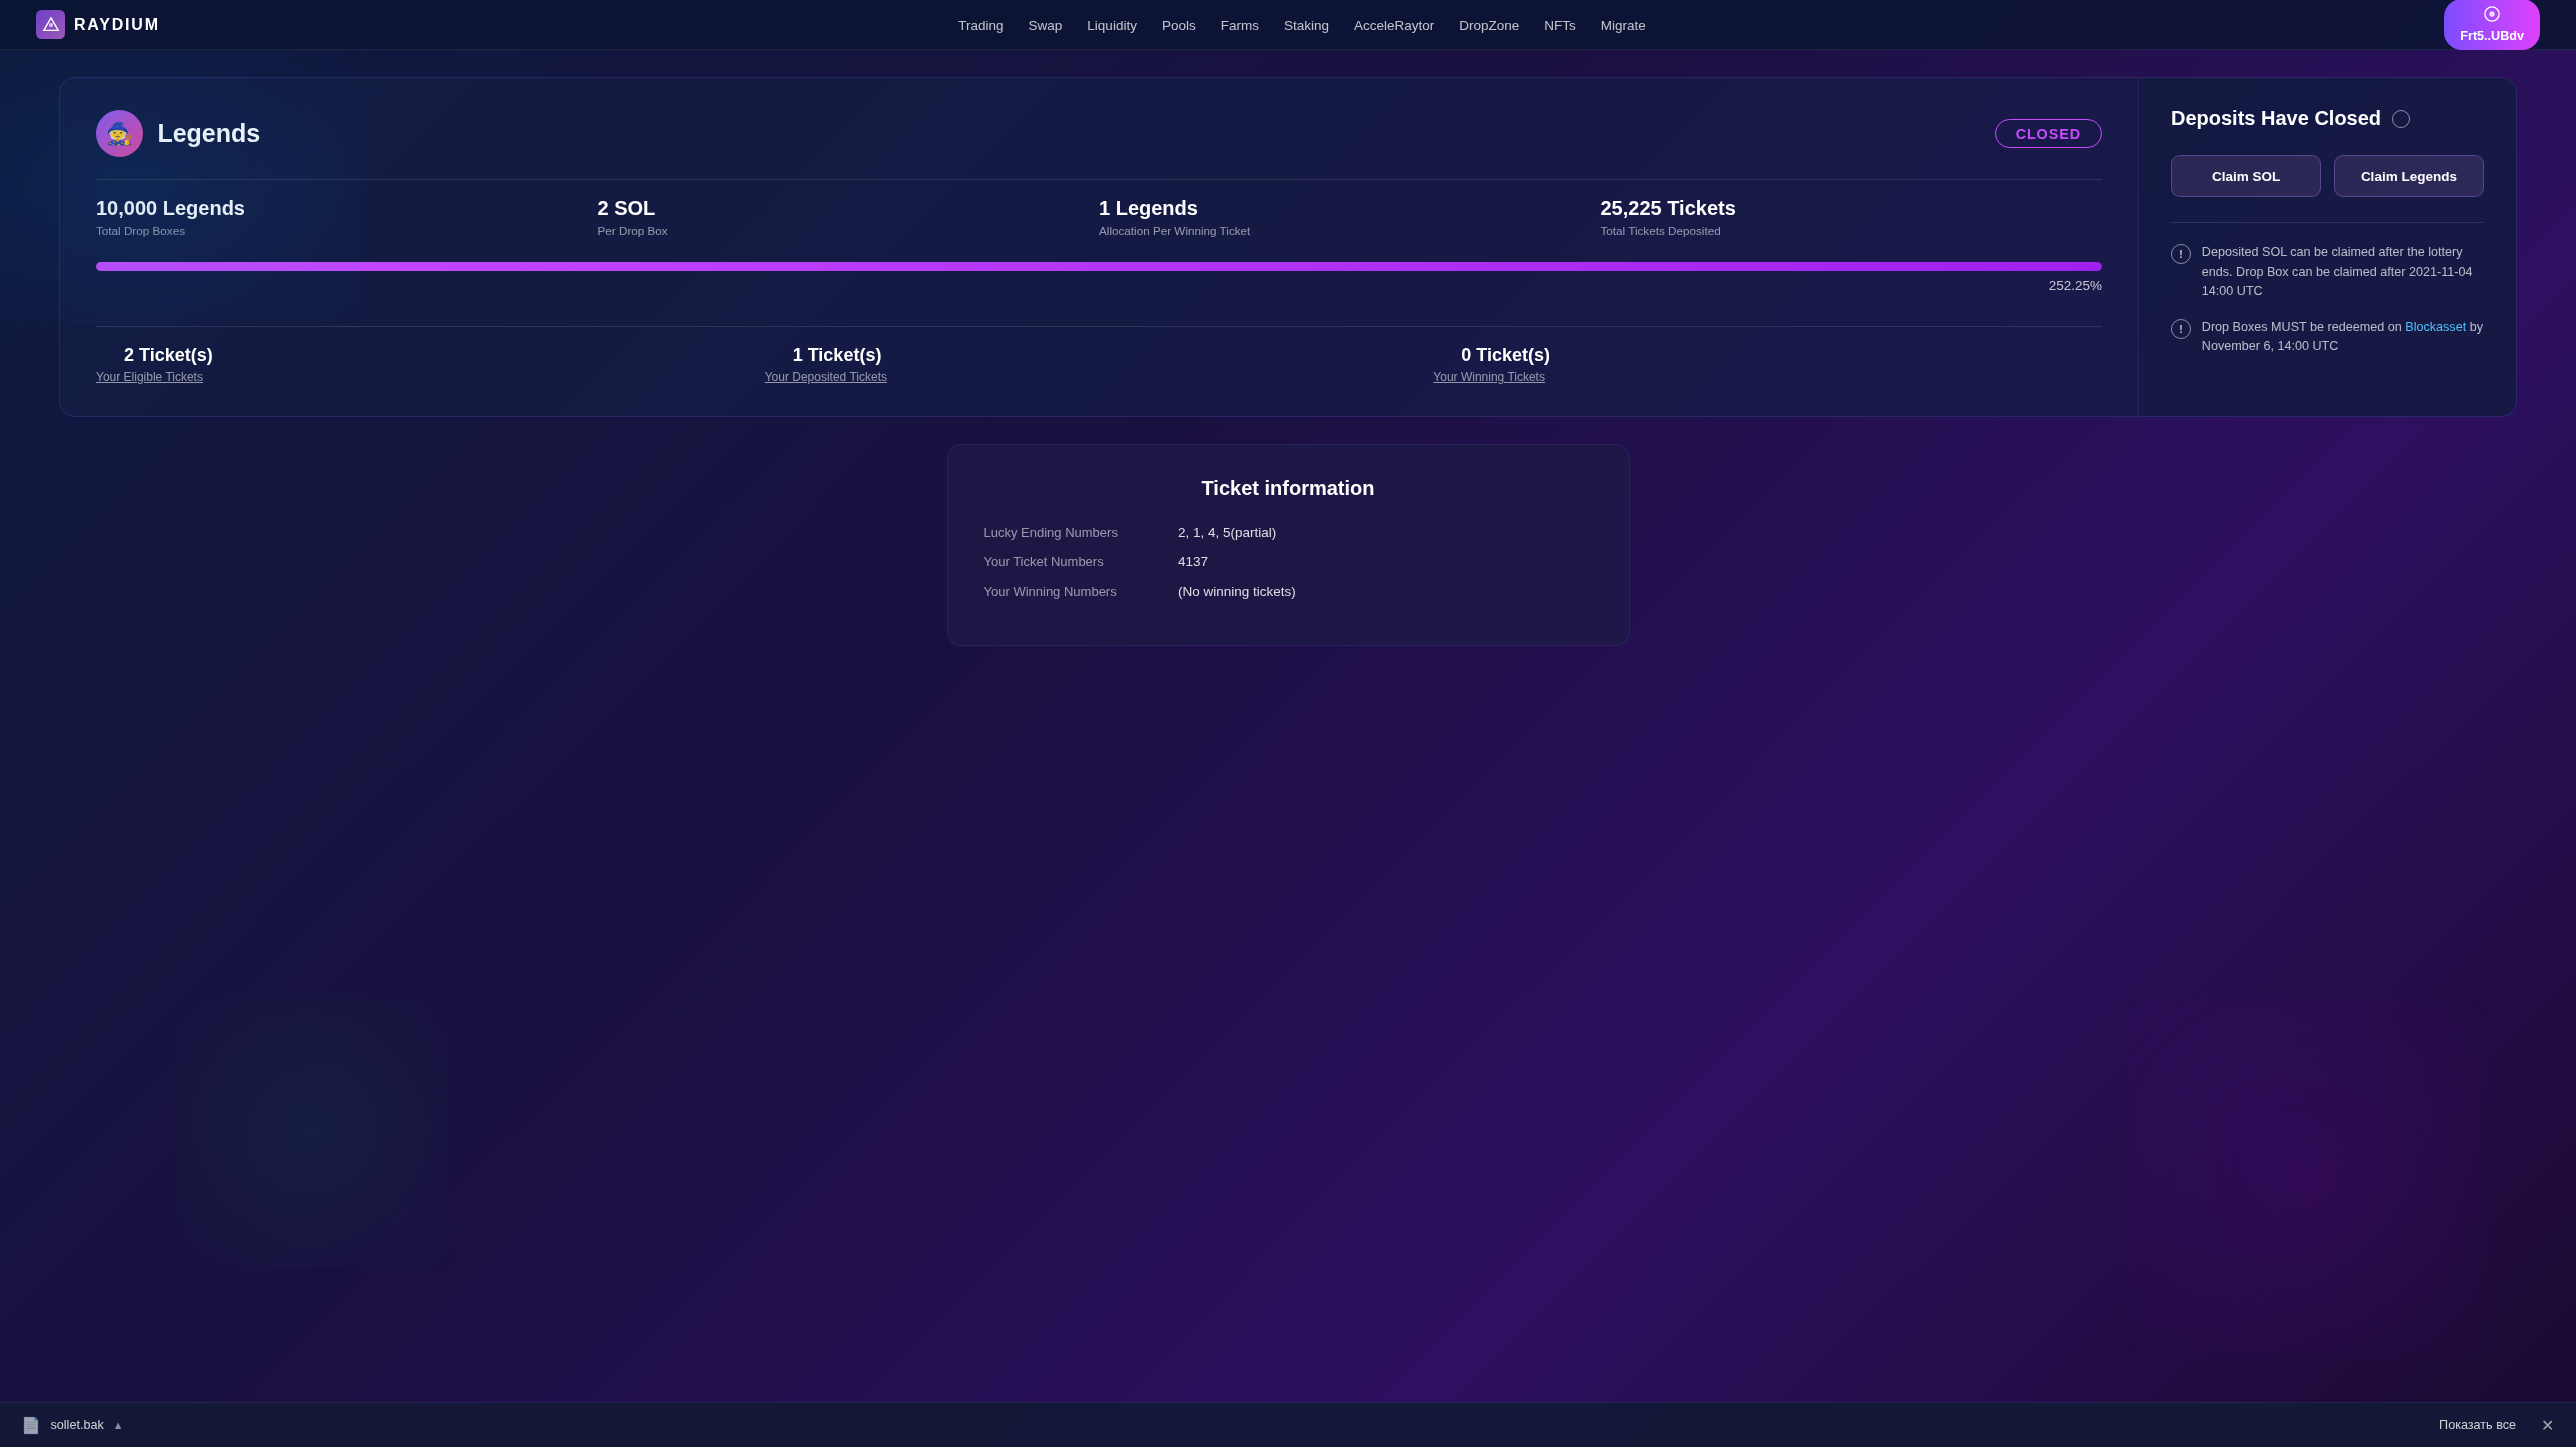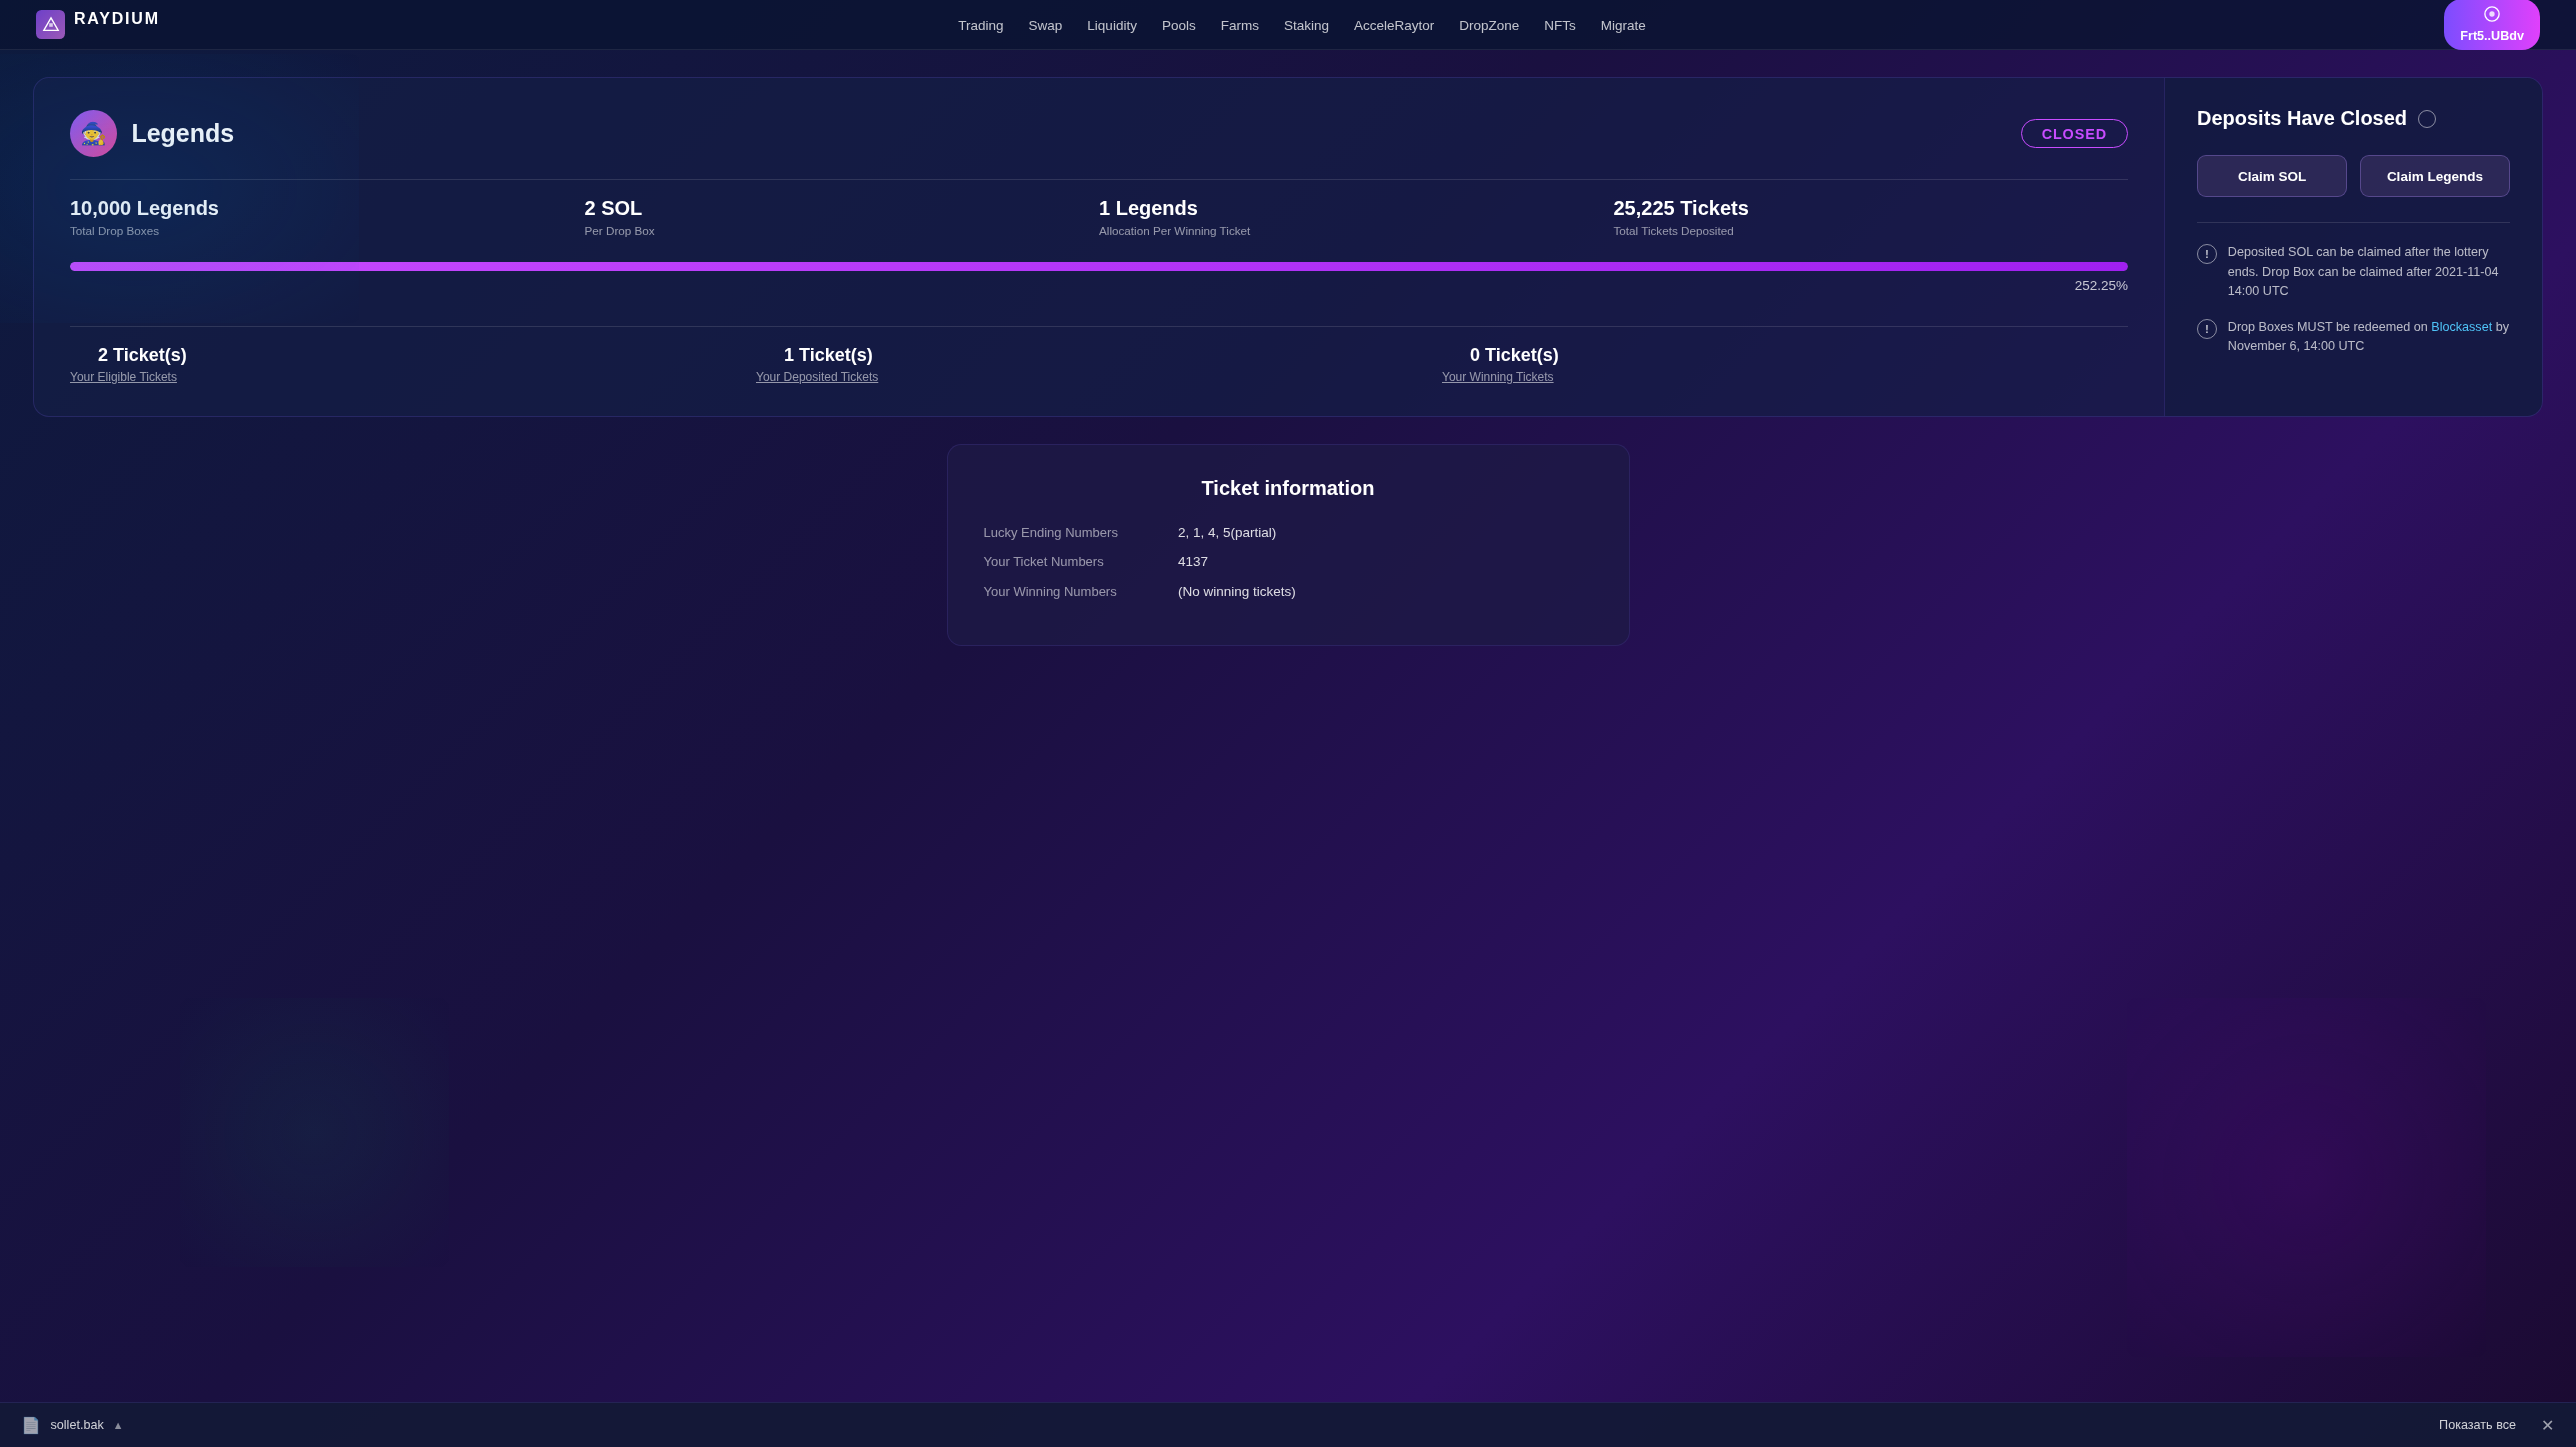--- a/index.html
+++ b/index.html
@@ -20,21 +20,21 @@
       padding: 0 36px;
       height: 50px;
       background: rgba(10, 20, 50, 0.85);
       border-bottom: 0.9px solid rgba(255,255,255,0.08);
       position: relative;
       z-index: 10;
     }
 
     .nav-logo {
       display: flex;
-      align-items: flex-start;
+      align-items: center;
       gap: 9px;
       font-weight: 700;
       font-size: 16px;
       letter-spacing: 1.8px;
       color: #fff;
     }
 
     .nav-logo-icon {
       width: 29px;
       height: 29px;
@@ -71,21 +71,21 @@
       font-weight: 600;
       cursor: pointer;
       display: flex;
       align-items: center;
       gap: 7.2px;
       flex-direction: column;
     }
 
     
     .page-content {
-      padding: 27px 33px;
+      padding: 27px 59px;
       min-height: calc(100vh - 50px - 45px);
     }
 
     
     .main-card {
       background: rgba(20, 30, 70, 0.7);
       border-radius: 16px;
       display: flex;
       overflow: hidden;
       border: 0.9px solid rgba(100, 80, 200, 0.25);

